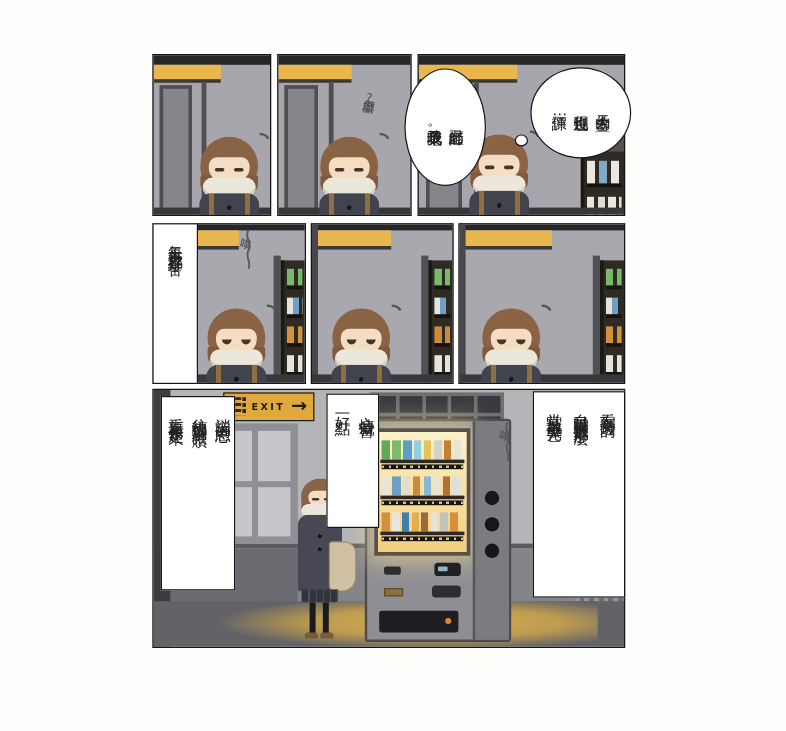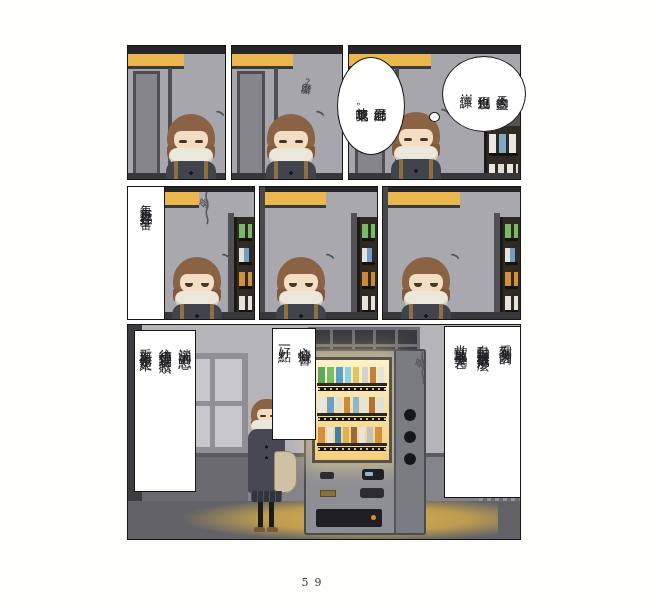--- a/index.html
+++ b/index.html
@@ -325,20 +325,25 @@
       <div class="tpane"></div>
       <div class="tpane"></div>
       <div class="tpane"></div>
       <div class="tpane"></div>
       <div class="tpane"></div>
     </div>
     <div class="vent"></div>
     <div class="floor"></div>
     <div class="glow"></div>
 
+    <div class="exit">
+      <div class="exit-mini"></div>
+      <div class="exit-label">EXIT</div>
+      <div class="exit-arrow">→</div>
+    </div>
 
     <div class="vm">
       <div class="vm-win">
         <div class="shelf" style="background-image:linear-gradient(90deg,#5fa75a 0 7px,transparent 7px 9px,#7cbb69 9px 16px,transparent 16px 18px,#57a0c9 18px 25px,transparent 25px 27px,#93cfe3 27px 33px,transparent 33px 35px,#e3c35f 35px 41px,transparent 41px 44px,#d0d2cc 44px 50px,transparent 50px 52px,#c67f36 52px 58px,transparent 58px 60px,#e6e3da 60px 66px,transparent 66px)"></div>
         <div class="shelfbar"></div>
         <div class="pricebar"></div>
         <div class="shelf" style="background-image:linear-gradient(90deg,#e8e5dc 0 7px,transparent 7px 9px,#6f9fc6 9px 16px,transparent 16px 18px,#e0ddd3 18px 24px,transparent 24px 26px,#c98a3d 26px 32px,transparent 32px 35px,#88b7d6 35px 41px,transparent 41px 43px,#e6e3da 43px 49px,transparent 49px 51px,#b1703a 51px 57px,transparent 57px 59px,#dfe0da 59px 66px,transparent 66px)"></div>
         <div class="shelfbar"></div>
         <div class="pricebar"></div>
         <div class="shelf" style="background-image:linear-gradient(90deg,#d2913f 0 7px,transparent 7px 9px,#e8e5dc 9px 15px,transparent 15px 17px,#3f7fae 17px 23px,transparent 23px 25px,#e0b14e 25px 31px,transparent 31px 33px,#9c6a38 33px 39px,transparent 39px 41px,#e6e3da 41px 47px,transparent 47px 49px,#c0c2bc 49px 55px,transparent 55px 57px,#d88f3c 57px 64px,transparent 64px)"></div>
@@ -393,14 +398,13 @@
   <div class="caption" style="left:272px;top:328px;width:44px;height:112px">
     <div class="vtext" style="line-height:1.55">心情就會
 好一點,</div>
   </div>
   <div class="caption" style="left:444px;top:326px;width:77px;height:172px">
     <div class="vtext" style="line-height:1.72">看到旁邊的
 自動販賣機是那麼
 堂堂地散發光芒,</div>
   </div>
 
-  <div class="pageno">59</div>
 </div>
 
 </body></html>

